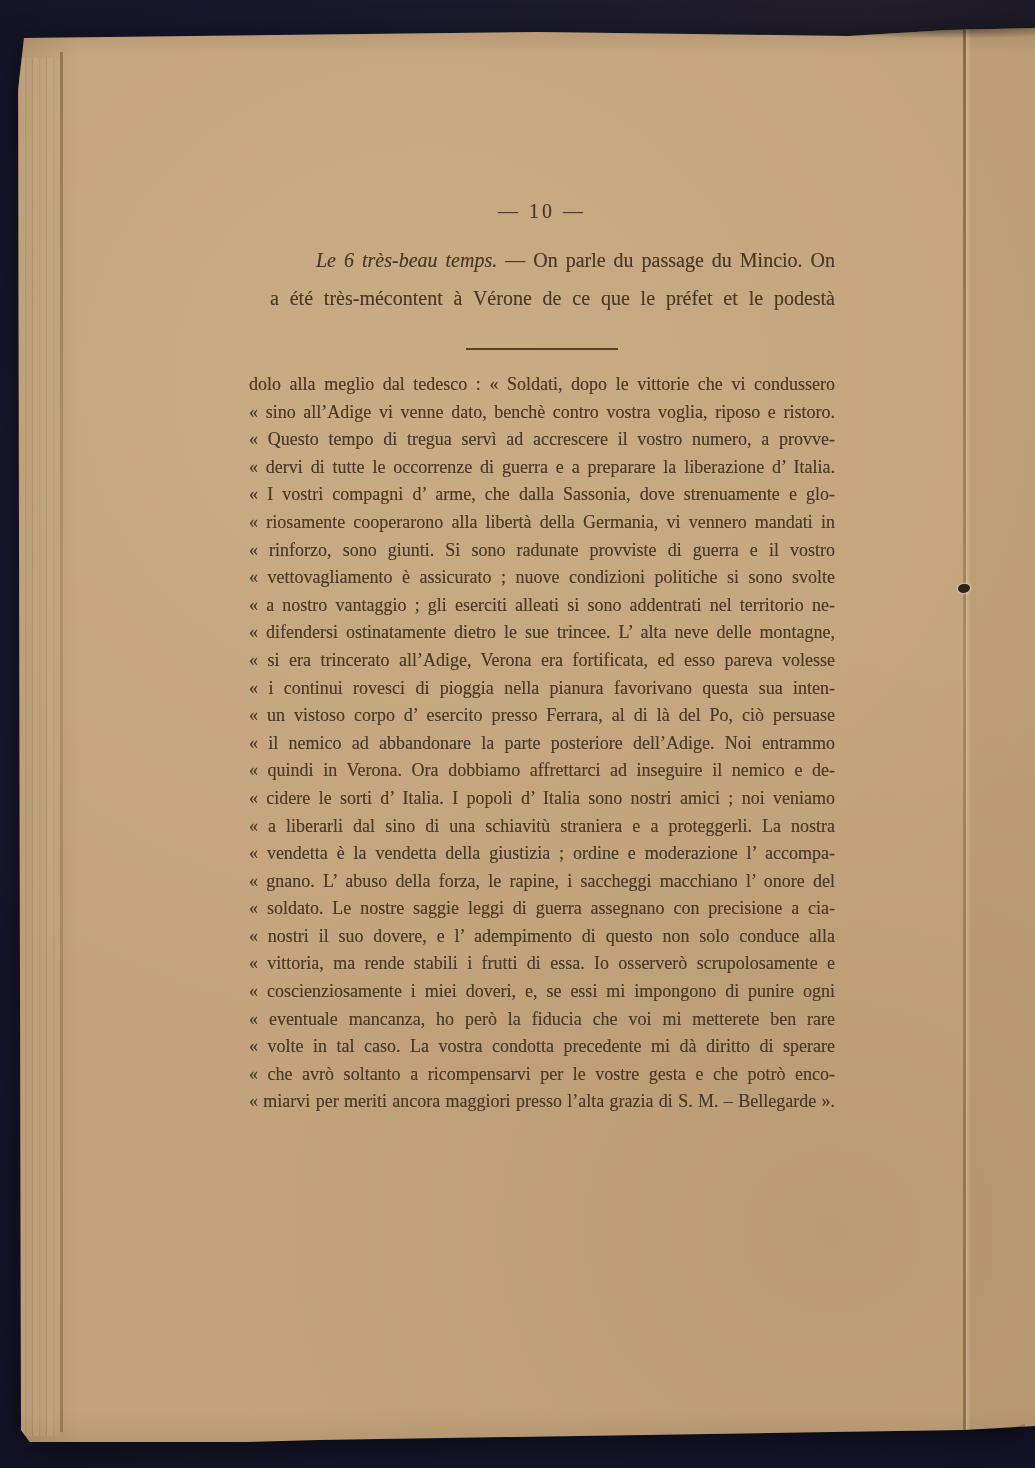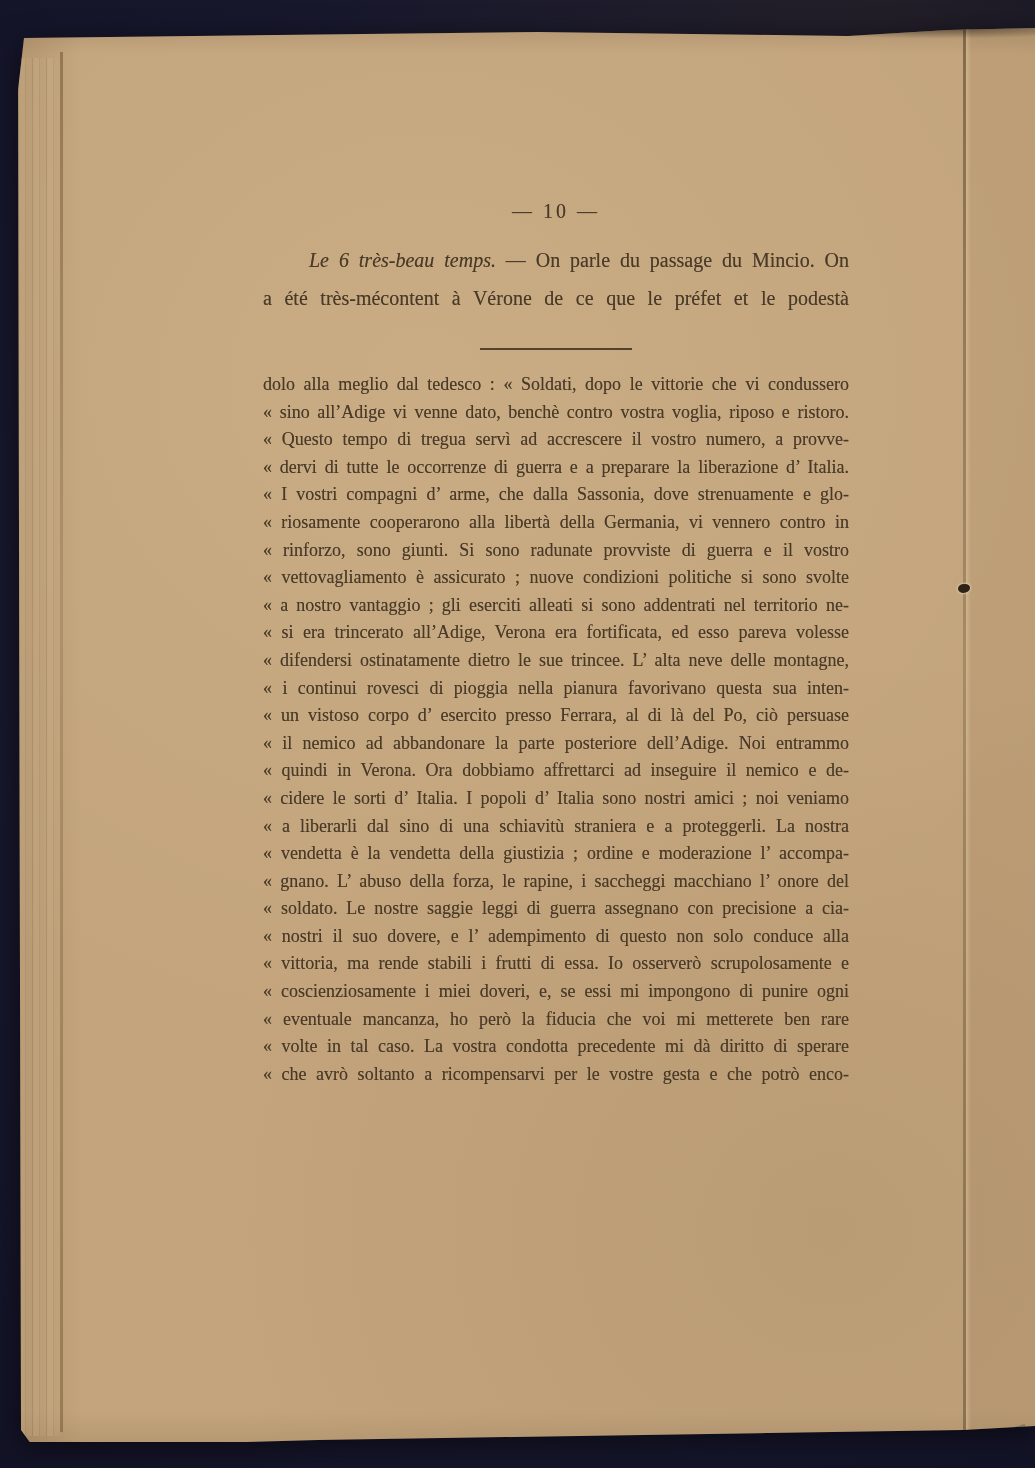--- a/index.html
+++ b/index.html
@@ -35,30 +35,30 @@
     background:linear-gradient(90deg, rgba(240,220,185,.35), rgba(240,220,185,0));}
   .right-leaf{position:absolute;left:948px;top:0;bottom:0;right:0;
     background:rgba(95,75,45,.07);}
   .top-tear{position:absolute;left:770px;top:0;width:250px;height:14px;
     background:radial-gradient(90% 100% at 60% 0%, rgba(25,22,18,.55), transparent 75%);}
   .speck{position:absolute;left:940px;top:556px;width:12px;height:9px;border-radius:50% 40% 55% 45%;
     background:#2e2317;box-shadow:0 0 2px 1px rgba(225,205,170,.8);}
   .gap-wedge{position:absolute;left:947px;bottom:0;width:60px;height:26px;
     clip-path:polygon(0 100%,100% 30%,100% 100%);background:rgba(18,18,40,.85);opacity:.25;}
 
-  .text-block{position:absolute;left:245px;top:170px;width:586px;color:#493a28;
+  .text-block{position:absolute;left:231px;top:170px;width:586px;color:#493a28;
     text-shadow:0 0 .5px rgba(73,58,40,.55);}
   .page-number{text-align:center;font-size:20px;line-height:26px;letter-spacing:3px;}
   .mpara{font-size:20px;line-height:38px;}
   .mline{text-align:justify;}
   .jlast{text-align-last:justify;}
   .indent1{text-indent:46px;}
   .ital{font-style:italic;}
   .para-cont{margin-top:13px;}
-  .para-entry{margin-top:17px;}
+  .para-entry{margin-top:17px;margin-left:21px;}
   .fn-rule{margin-top:31px;width:152px;border:0;border-top:2px solid #53432d;height:0;}
   .footnote{margin-top:21px;font-size:18px;line-height:27.6px;}
   .fline{text-align:justify;text-align-last:justify;white-space:normal;}
 </style>
 </head>
 <body>
 
 <div class="page-wrap">
   <div class="page">
     <div class="edge-stack"></div>
@@ -80,37 +80,38 @@
       </div>
 
       <hr class="fn-rule">
 
       <div class="footnote">
           <div class="fline">dolo alla meglio dal tedesco : « Soldati, dopo le vittorie che vi condussero</div>
           <div class="fline">« sino all’Adige vi venne dato, benchè contro vostra voglia, riposo e ristoro.</div>
           <div class="fline">« Questo tempo di tregua servì ad accrescere il vostro numero, a provve-</div>
           <div class="fline">« dervi di tutte le occorrenze di guerra e a preparare la liberazione d’ Italia.</div>
           <div class="fline">« I vostri compagni d’ arme, che dalla Sassonia, dove strenuamente e glo-</div>
-          <div class="fline">« riosamente cooperarono alla libertà della Germania, vi vennero contro in</div>
+          <div class="fline">« riosamente cooperarono alla libertà della Germania, vi vennero mandati in</div>
           <div class="fline">« rinforzo, sono giunti. Si sono radunate provviste di guerra e il vostro</div>
           <div class="fline">« vettovagliamento è assicurato ; nuove condizioni politiche si sono svolte</div>
           <div class="fline">« a nostro vantaggio ; gli eserciti alleati si sono addentrati nel territorio ne-</div>
+          <div class="fline">« difendersi ostinatamente dietro le sue trincee. L’ alta neve delle montagne,</div>
           <div class="fline">« si era trincerato all’Adige, Verona era fortificata, ed esso pareva volesse</div>
-          <div class="fline">« difendersi ostinatamente dietro le sue trincee. L’ alta neve delle montagne,</div>
           <div class="fline">« i continui rovesci di pioggia nella pianura favorivano questa sua inten-</div>
           <div class="fline">« un vistoso corpo d’ esercito presso Ferrara, al di là del Po, ciò persuase</div>
           <div class="fline">« il nemico ad abbandonare la parte posteriore dell’Adige. Noi entrammo</div>
           <div class="fline">« quindi in Verona. Ora dobbiamo affrettarci ad inseguire il nemico e de-</div>
           <div class="fline">« cidere le sorti d’ Italia. I popoli d’ Italia sono nostri amici ; noi veniamo</div>
           <div class="fline">« a liberarli dal sino di una schiavitù straniera e a proteggerli. La nostra</div>
           <div class="fline">« vendetta è la vendetta della giustizia ; ordine e moderazione l’ accompa-</div>
           <div class="fline">« gnano. L’ abuso della forza, le rapine, i saccheggi macchiano l’ onore del</div>
           <div class="fline">« soldato. Le nostre saggie leggi di guerra assegnano con precisione a cia-</div>
           <div class="fline">« nostri il suo dovere, e l’ adempimento di questo non solo conduce alla</div>
           <div class="fline">« vittoria, ma rende stabili i frutti di essa. Io osserverò scrupolosamente e</div>
           <div class="fline">« coscienziosamente i miei doveri, e, se essi mi impongono di punire ogni</div>
           <div class="fline">« eventuale mancanza, ho però la fiducia che voi mi metterete ben rare</div>
           <div class="fline">« volte in tal caso. La vostra condotta precedente mi dà diritto di sperare</div>
           <div class="fline">« che avrò soltanto a ricompensarvi per le vostre gesta e che potrò enco-</div>
+          <div class="fline">« miarvi per meriti ancora maggiori presso l’alta grazia di S. M. – Bellegarde ».</div>
         </div>
     </div>
   </div>
 </div>
 
 </body></html>

